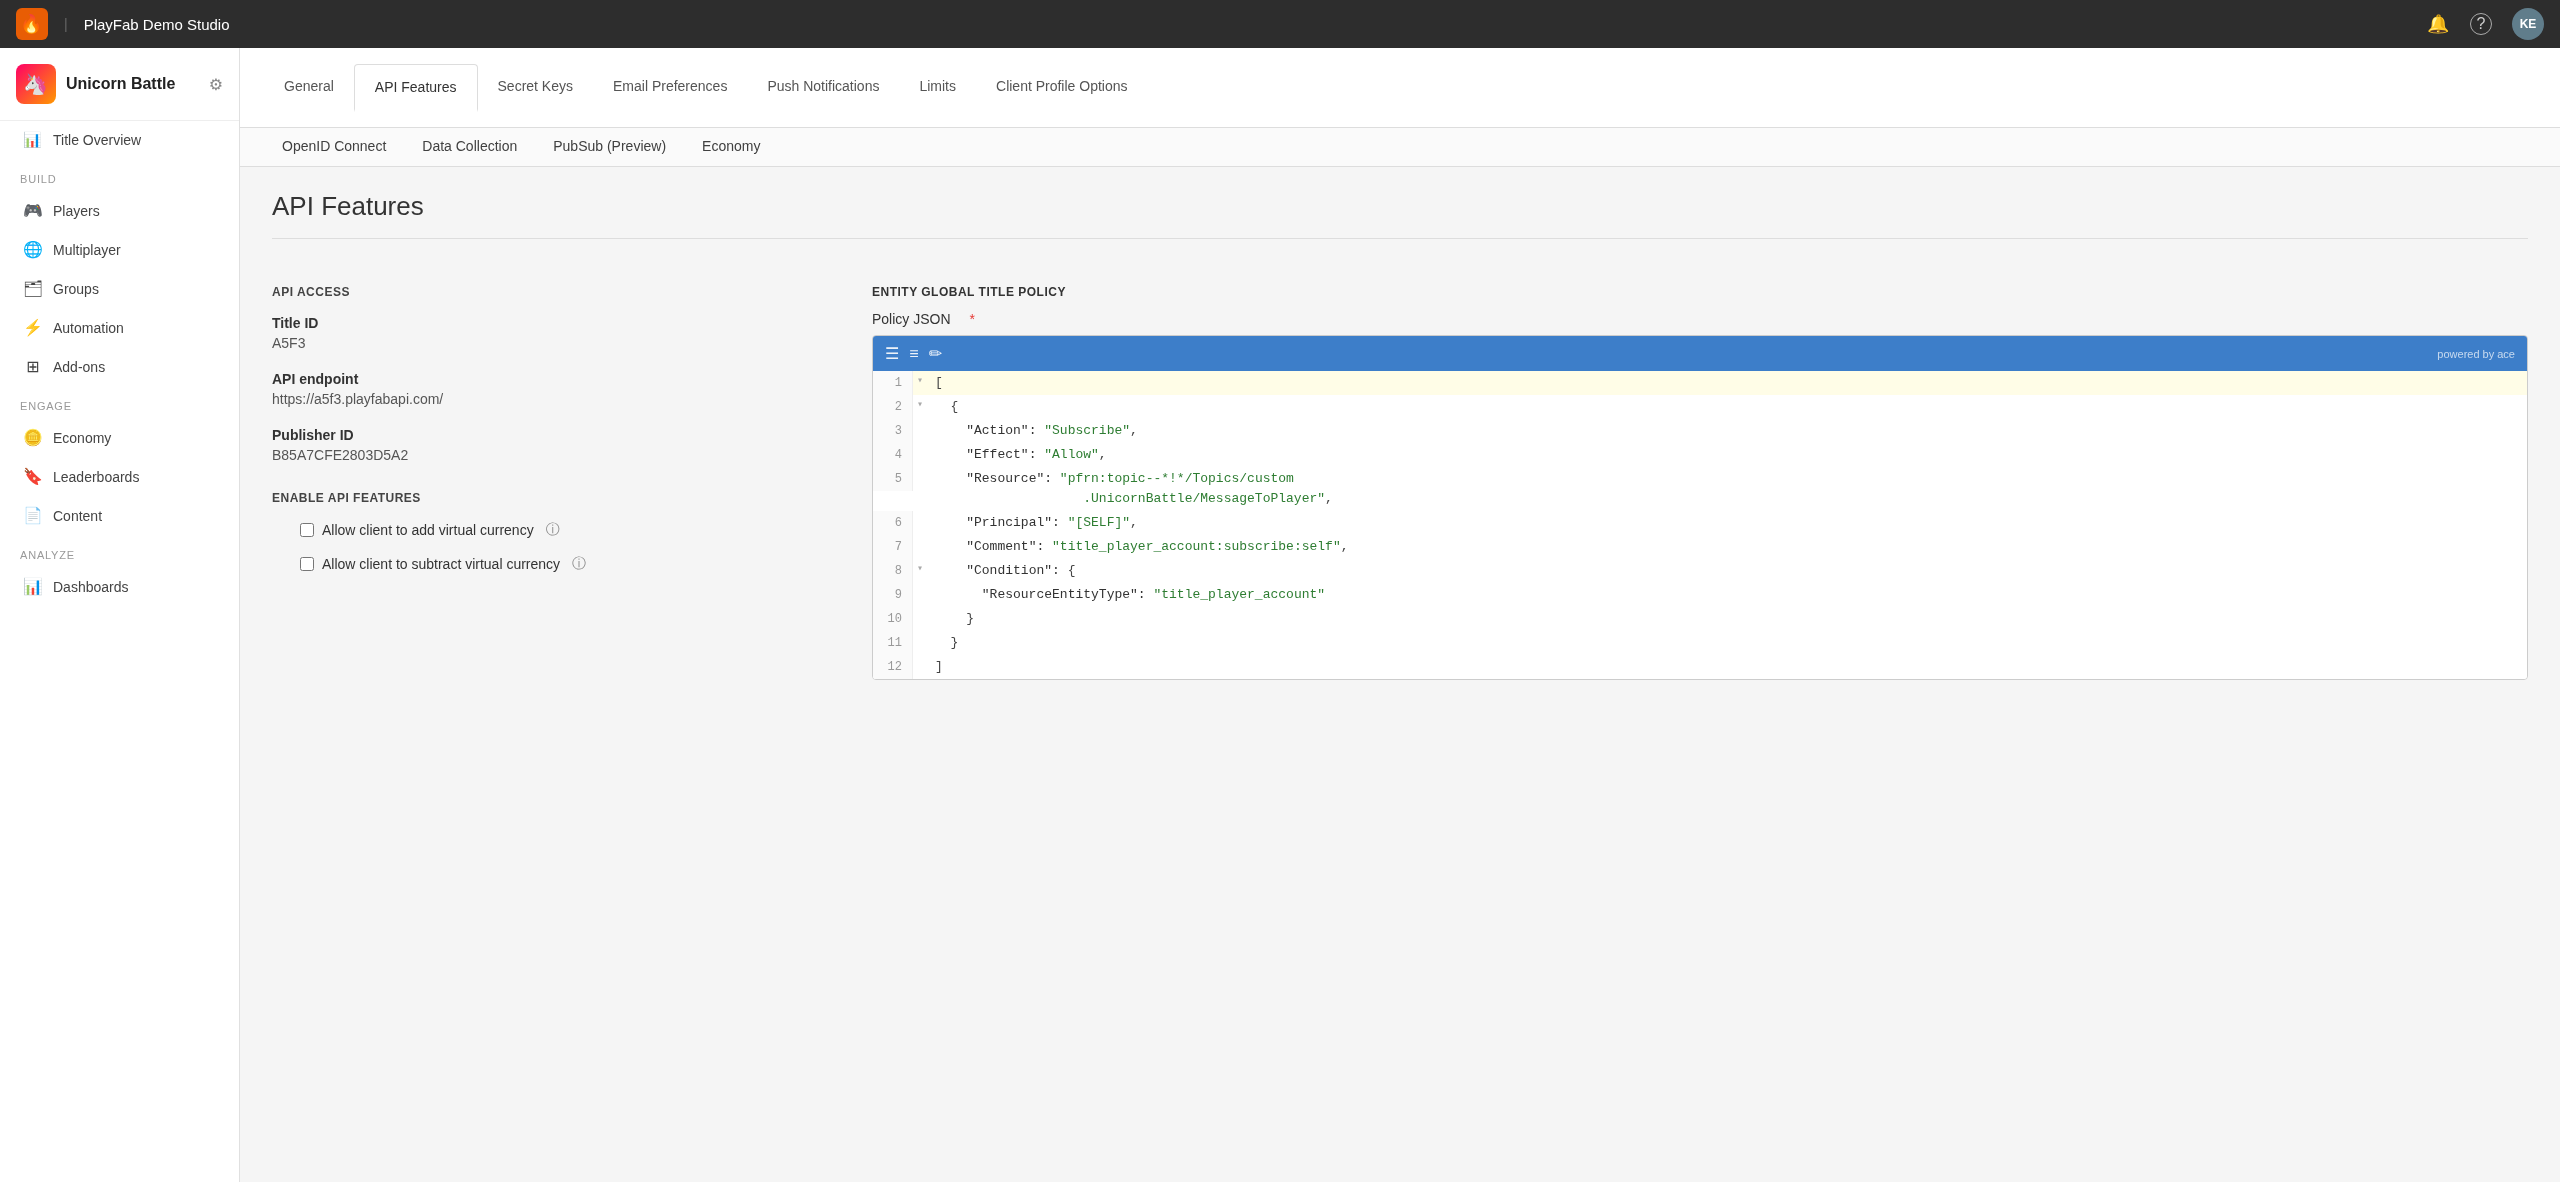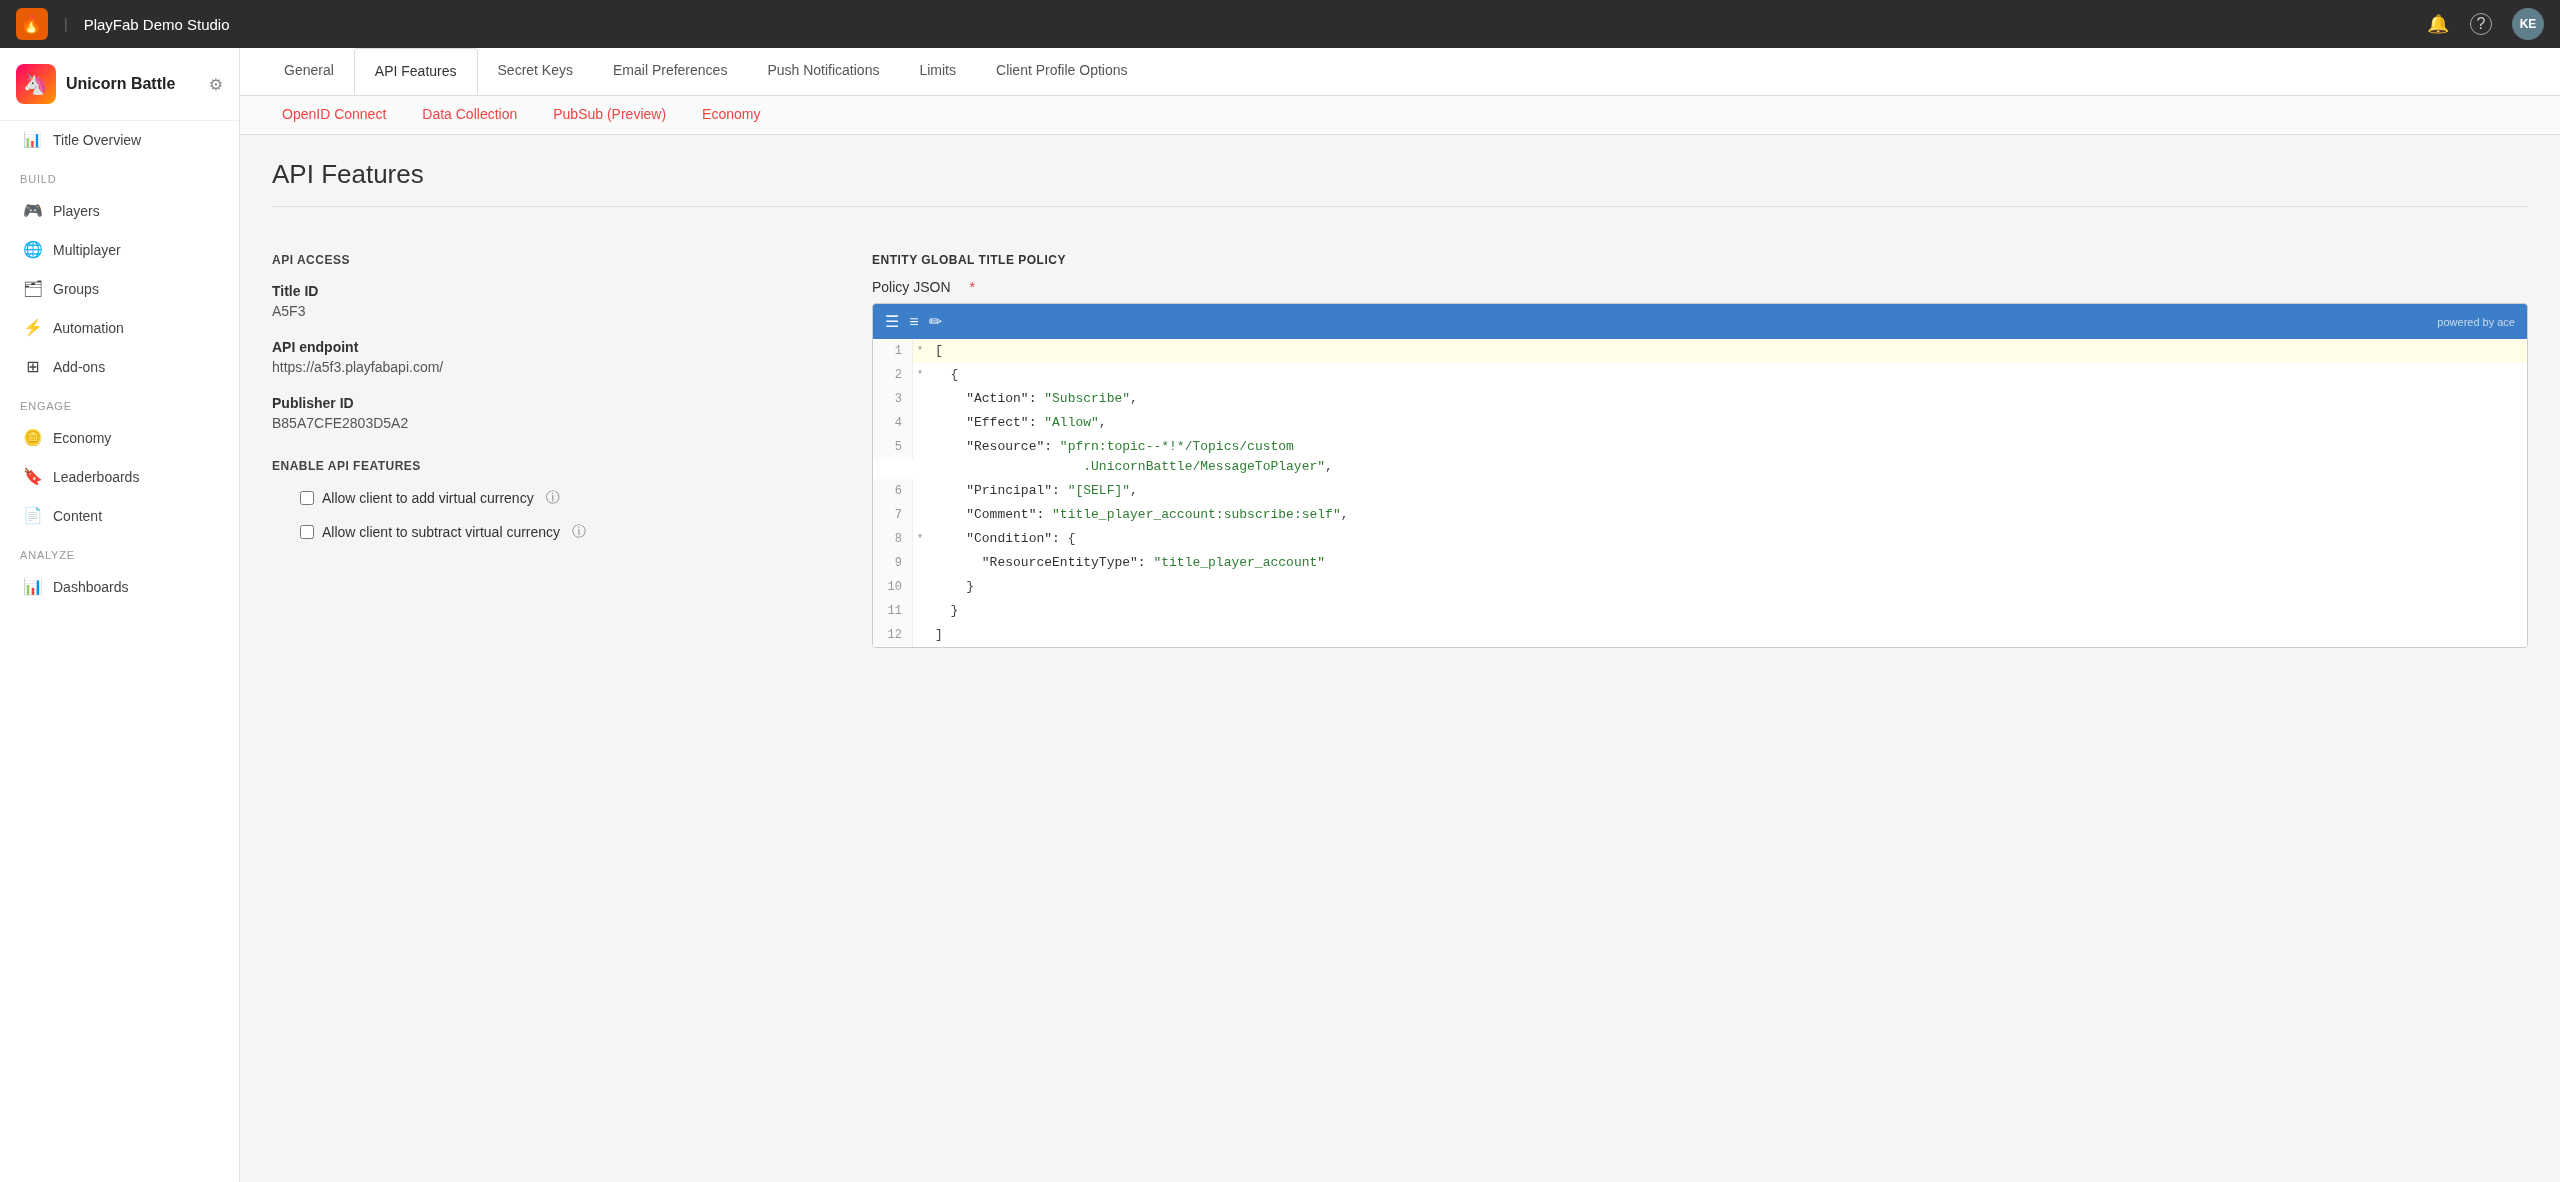--- a/index.html
+++ b/index.html
@@ -92,21 +92,21 @@
 
     
     .main { margin-left: 240px; flex: 1; }
 
     
     .tab-bar-top {
       background: #fff;
       border-bottom: 1px solid #ddd;
       display: flex;
       align-items: center;
-      padding: 0 24px;
+      padding: 16px 24px;
       overflow-x: auto;
       position: sticky;
       top: 48px;
       z-index: 50;
     }
     .tab-item {
       padding: 14px 20px;
       cursor: pointer;
       color: #555;
       font-size: 14px;
@@ -129,21 +129,21 @@
       background: #fafafa;
       border-bottom: 1px solid #ddd;
       display: flex;
       align-items: center;
       padding: 0 24px;
       overflow-x: auto;
     }
     .tab-item-second {
       padding: 10px 18px;
       cursor: pointer;
-      color: #ef4444;
+      color: #404040;
       font-size: 14px;
       border-bottom: 2px solid transparent;
       white-space: nowrap;
     }
 
     
     .content-area {
       padding: 30px 32px;
       display: flex;
       gap: 40px;

